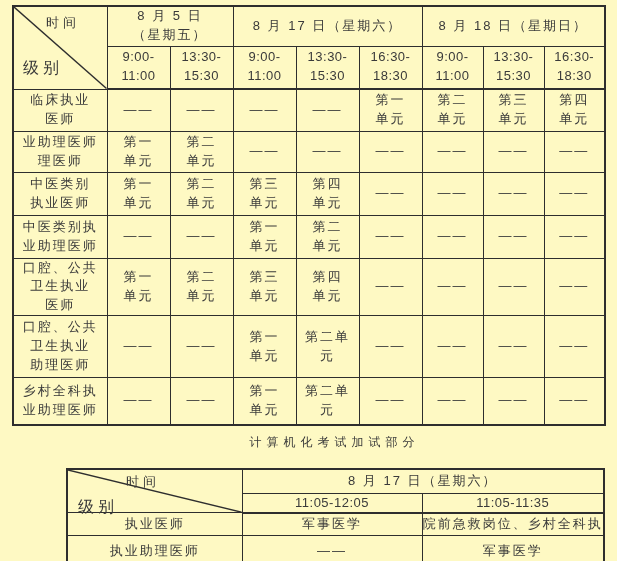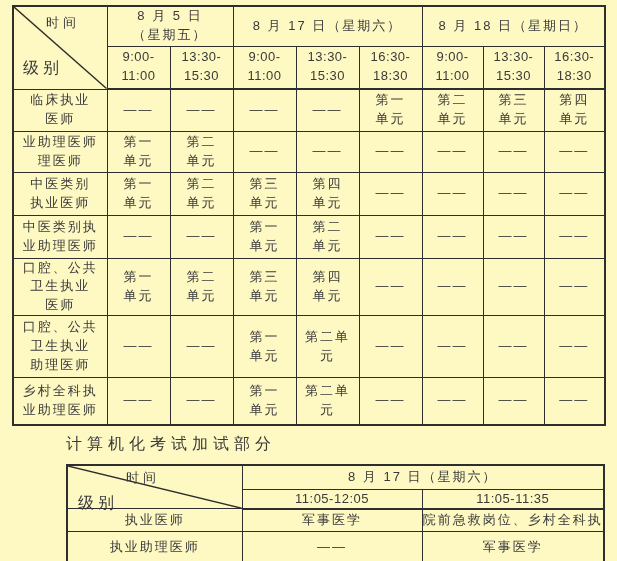--- a/index.html
+++ b/index.html
@@ -39,25 +39,25 @@
   td.corner { position: relative; padding: 0; white-space: normal; }
   td.corner svg { position: absolute; left: 0; top: 0; width: 100%; height: 100%; display: block; }
   td.corner .corner-time { position: absolute; font-size: 13px; letter-spacing: 4px; }
   td.corner .corner-level { position: absolute; font-size: 16px; letter-spacing: 4px; }
   .t1 td.corner .corner-time  { top: 7px;  left: 32px; }
   .t1 td.corner .corner-level { top: 49px; left: 9px; }
 
   
   .section2 { position: absolute; left: 66px; top: 434px; width: 537px; }
   .s2-title {
-    text-align: left;
-    font-size: 16px;
+    text-align: center;
+    font-size: 12px;
     letter-spacing: 5px;
     color: #3a3a3a;
-    margin-bottom: 9px;
+    margin-bottom: 17px;
   }
   .t2 { width: 537px; border: 2px solid #2e2e2e; }
   .t2 td {
     border: 1px solid #2e2e2e;
     text-align: center;
     vertical-align: middle;
     font-size: 13px;
     line-height: 1.4;
     letter-spacing: 2px;
     padding: 0;

